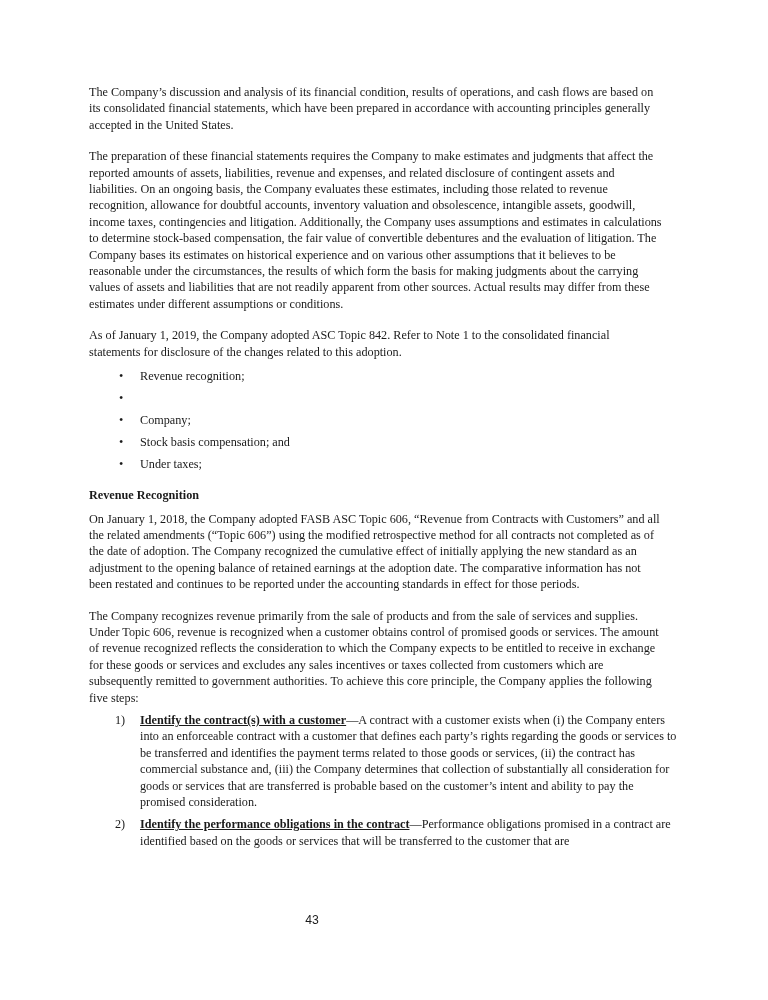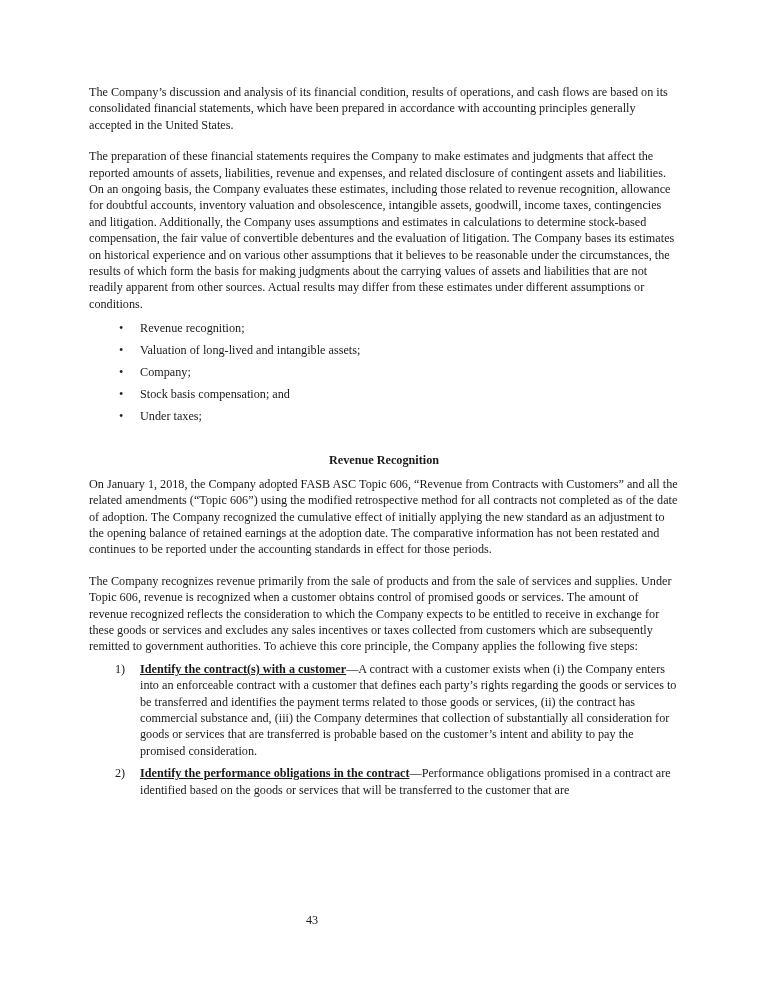--- a/index.html
+++ b/index.html
@@ -6,51 +6,51 @@
     body {
       width: 768px; height: 1000px; overflow: hidden; position: relative;
       font-family: "Liberation Serif", "DejaVu Serif", serif;
       color: #1a1a1a;
     }
     .page {
       position: absolute; left: 89px; top: 84px; width: 590px;
       font-size: 12.2px; line-height: 16.4px;
     }
     .heading { font-weight: bold; margin: 0 0 7px 0; }
-    p { margin: 0 0 15px 0; }
+    p { margin: 0 16px 15px 0; }
     ul.bullets { list-style: none; margin: -7px 0 0 0; padding: 0; }
     ul.bullets li { position: relative; padding-left: 51px; height: 22px; }
     ul.bullets li .bullet { position: absolute; left: 30px; top: 0; }
-    .sec2 { margin-top: 22px; text-align: center; }
+    .sec2 { margin-top: 9px; }
     ol.steps { list-style: none; margin: -9px 0 0 0; padding: 0; }
     ol.steps li { position: relative; padding-left: 51px; margin-bottom: 6px; }
     ol.steps li .num { position: absolute; left: 26px; top: 0; }
     ol.steps li .lead { font-weight: bold; text-decoration: underline; }
     .page-number {
       position: absolute; left: 0; width: 624px; top: 913px;
       text-align: center; font-size: 12.2px;
-      font-family: Liberation Serif, serif;
+      font-family: Liberation Sans, sans-serif;
     }
   </style>
 </head>
 <body>
 
 <div class="page">
 
   <p>The Company’s discussion and analysis of its financial condition, results of operations, and cash flows are based on its consolidated financial statements, which have been prepared in accordance with accounting principles generally accepted in the United States.</p>
   <p>The preparation of these financial statements requires the Company to make estimates and judgments that affect the reported amounts of assets, liabilities, revenue and expenses, and related disclosure of contingent assets and liabilities. On an ongoing basis, the Company evaluates these estimates, including those related to revenue recognition, allowance for doubtful accounts, inventory valuation and obsolescence, intangible assets, goodwill, income taxes, contingencies and litigation. Additionally, the Company uses assumptions and estimates in calculations to determine stock-based compensation, the fair value of convertible debentures and the evaluation of litigation. The Company bases its estimates on historical experience and on various other assumptions that it believes to be reasonable under the circumstances, the results of which form the basis for making judgments about the carrying values of assets and liabilities that are not readily apparent from other sources. Actual results may differ from these estimates under different assumptions or conditions.</p>
+  <p>As of January 1, 2019, the Company adopted ASC Topic 842. Refer to Note 1 to the consolidated financial statements for disclosure of the changes related to this adoption.</p>
 
   <ul class="bullets">
     <li>
       <span class="bullet">•</span>
       <span>Revenue recognition;</span>
     </li>
     <li>
       <span class="bullet">•</span>
-      <span>Valuation of long-lived and intangible assets;</span>
     </li>
     <li>
       <span class="bullet">•</span>
       <span>Company;</span>
     </li>
     <li>
       <span class="bullet">•</span>
       <span>Stock basis compensation; and</span>
     </li>
     <li>

